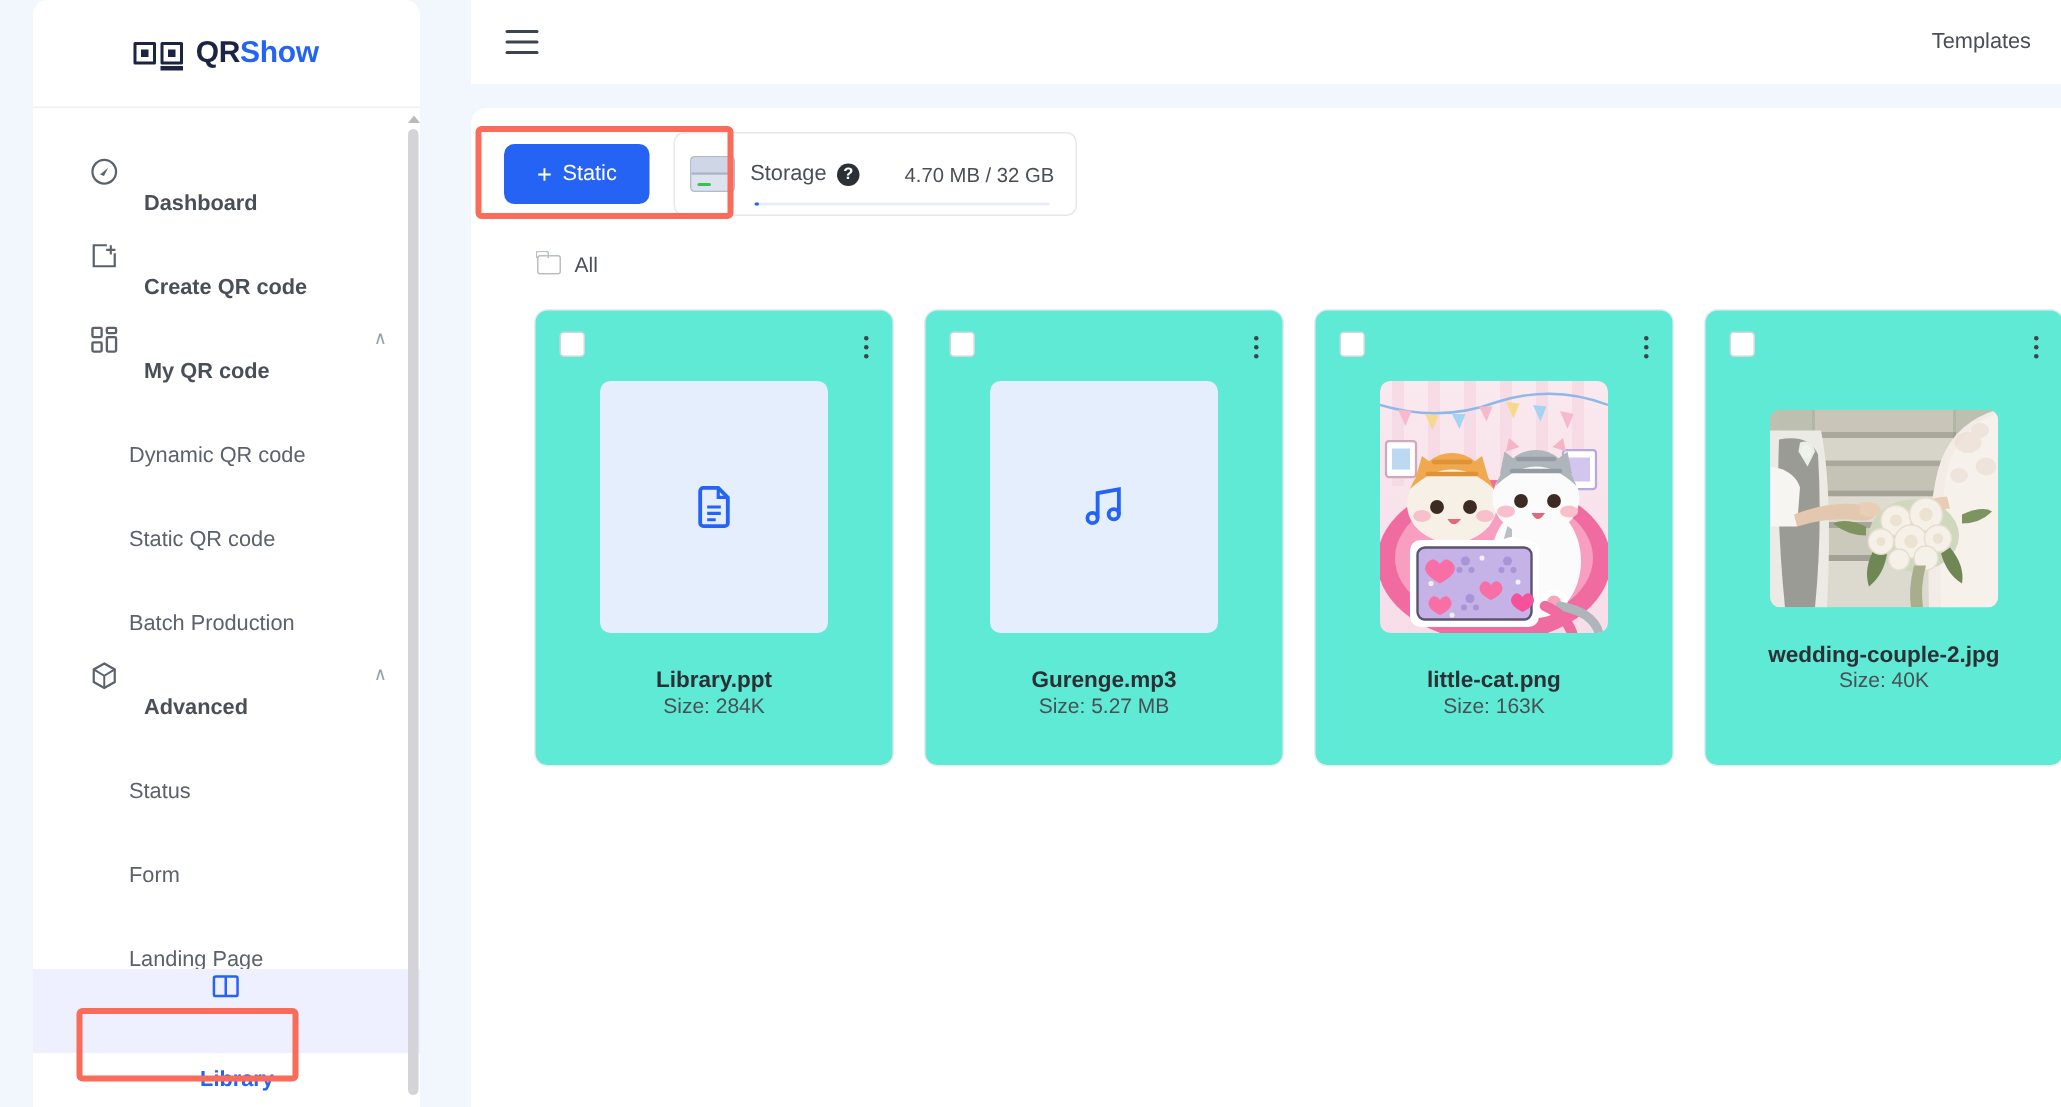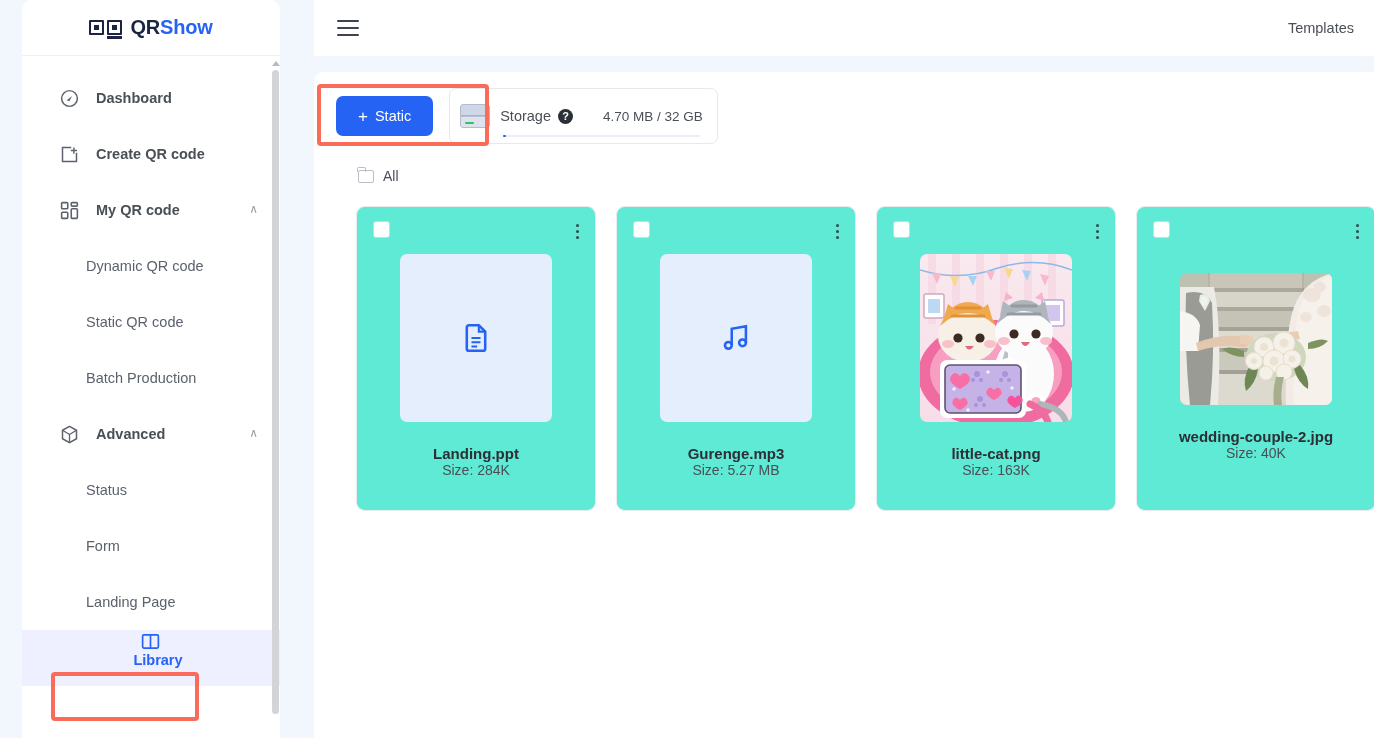--- a/index.html
+++ b/index.html
@@ -12,21 +12,21 @@
 
   
   #sidebar {
     position: absolute; left: 22px; top: 0;
     width: 258px; height: 738px;
     background: #ffffff;
     border-radius: 10px 10px 0 0;
     overflow: hidden;
   }
   #brand {
-    height: 56px;
+    height: 72px;
     display: flex; align-items: center; justify-content: center;
     gap: 8px;
     border-bottom: 1px solid #f0f0f2;
   }
   #brand .logo-mark { display: flex; gap: 3px; align-items: center; }
   .qr-sq {
     width: 15px; height: 15px; border: 2.5px solid #1b2442;
     position: relative; border-radius: 1px;
   }
   .qr-sq::after {
@@ -57,20 +57,21 @@
     cursor: pointer; position: relative;
   }
   .nav-item .nav-ico {
     width: 22px; height: 22px; margin-right: 16px;
     display: flex; align-items: center; justify-content: center;
     flex: 0 0 22px;
   }
   .nav-item .nav-lbl {
     font-size: 14.5px; font-weight: bold; color: #4a4f57;
     white-space: nowrap;
+    margin-top: 44px;
   }
   .nav-item.child { padding-left: 64px; }
   .nav-item.child .nav-lbl { font-weight: normal; color: #5c626c; font-size: 14.5px; }
   .nav-item .chev {
     margin-left: auto; color: #9aa0ab; font-size: 12px;
     transform: translateY(-1px);
   }
   .nav-item.active { background: #eeefff; flex-direction: column; }
   .nav-item.active .nav-lbl { color: #2563f5; font-weight: bold; }
 
@@ -369,21 +370,21 @@
               <i></i>
               <i></i>
             </span>
         </div>
         <div class="thumb placeholder">
           <svg width="34" height="34" viewBox="0 0 24 24" fill="none" stroke="#2563f5" stroke-width="1.8">
             <path d="M14 3H7a1.5 1.5 0 0 0-1.5 1.5v15A1.5 1.5 0 0 0 7 21h10a1.5 1.5 0 0 0 1.5-1.5V7.5z"></path>
             <path d="M14 3v4.5h4.5M8.8 12h6.4M8.8 15h6.4M8.8 18h4" stroke-width="1.5"></path>
           </svg>
         </div>
-        <div class="card-name">Landing.ppt</div>
+        <div class="card-name">Library.ppt</div>
         <div class="card-size">Size: 284K</div>
       </div>
 
       <div class="card">
         <div class="card-head">
           <span class="chk"></span>
           <span class="kebab">
               <i></i>
               <i></i>
               <i></i>

